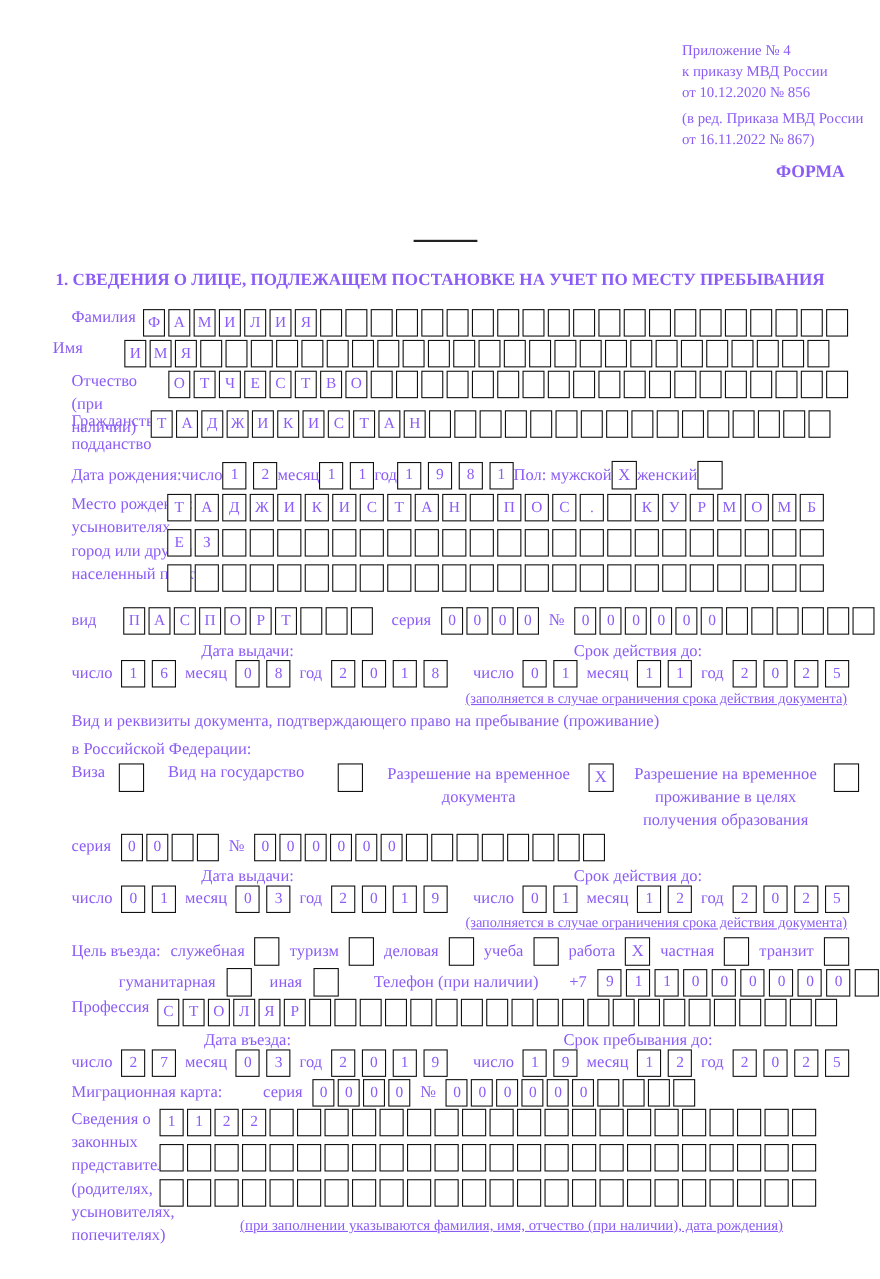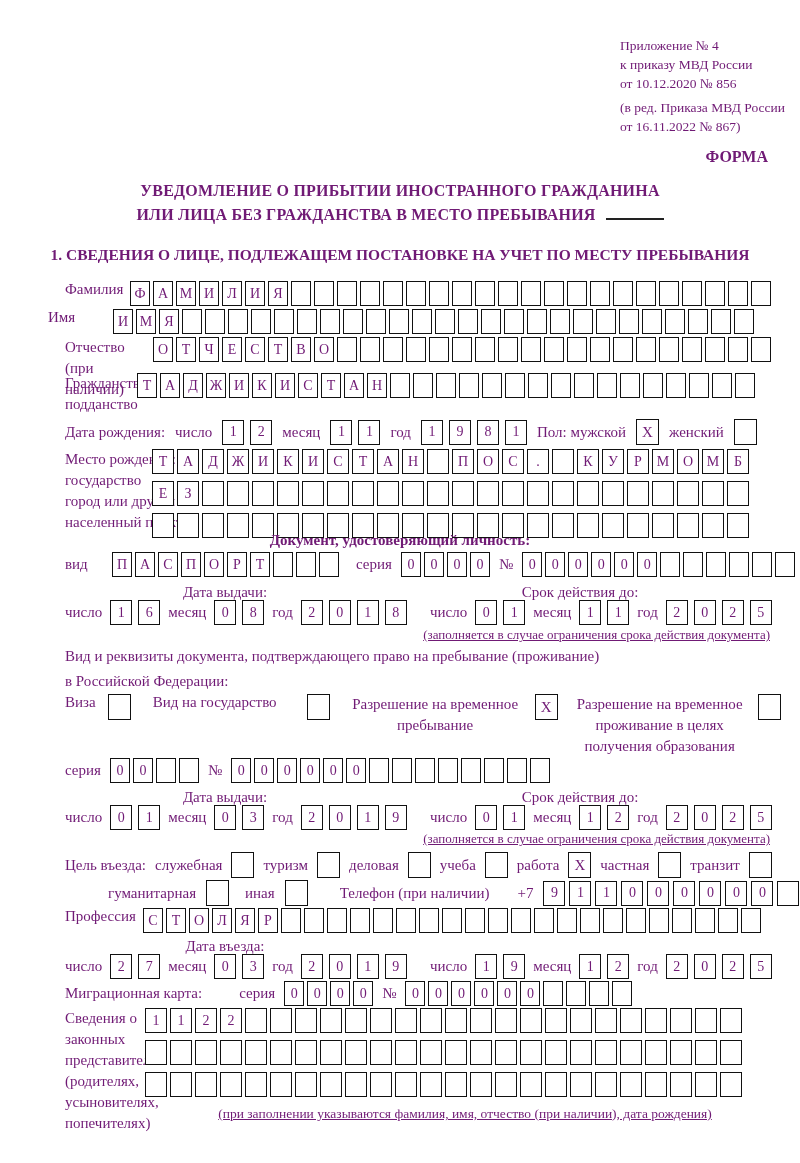--- a/index.html
+++ b/index.html
@@ -1,17 +1,17 @@
 <!DOCTYPE html>
 <html><head>
 <meta charset="utf-8">
 <style>
   html,body{margin:0;padding:0;background:#888;}
   .page{
-    position:relative;width:800px;height:1163px;background:#fff;color:#701a75;
+    position:relative;width:800px;height:1163px;background:#fff;color:#8b5cf6;
     font-family:"Liberation Serif","DejaVu Serif",serif;font-size:15px;
     margin:0 auto;overflow:hidden;
   }
   .abs{position:absolute;}
   .b{font-weight:bold;}
   .center{text-align:center;}
   .right{text-align:right;text-decoration:underline;}
   .row{position:absolute;display:flex;align-items:flex-start;}
   .vcenter{align-items:center;}
   .lbl{font-size:15px;white-space:nowrap;}
@@ -45,23 +45,22 @@
   <div class="abs reflines" style="top:36px;left:620px;">
     <div>Приложение № 4</div>
     <div>к приказу МВД России</div>
     <div>от 10.12.2020 № 856</div>
     <div style="margin-top:5px;">(в ред. Приказа МВД России</div>
     <div>от 16.11.2022 № 867)</div>
   </div>
 
   <div class="abs b" style="top:148px;right:32px;font-size:16px;">ФОРМА</div>
 
-  <div class="abs title center" style="top:182px;left:0;">УВЕДОМЛЕНИЕ О ПРИБЫТИИ ИНОСТРАННОГО ГРАЖДАНИНА</div>
   <div class="abs title center" style="top:204px;left:0;">
-    <span>ИЛИ ЛИЦА БЕЗ ГРАЖДАНСТВА В МЕСТО ПРЕБЫВАНИЯ</span><span class="blank-line"></span>
+    <span class="blank-line"></span>
   </div>
 
   <div class="abs b center" style="top:246px;left:0;width:100%;font-size:15.5px;">1. СВЕДЕНИЯ О ЛИЦЕ, ПОДЛЕЖАЩЕМ ПОСТАНОВКЕ НА УЧЕТ ПО МЕСТУ ПРЕБЫВАНИЯ</div>
 
   <div class="row" style="top:281px;left:65px;">
     <div class="lbl" style="width:65px;">Фамилия</div>
     <div class="cells">
         <div class="cell">Ф</div>
         <div class="cell">А</div>
         <div class="cell">М</div>
@@ -192,21 +191,21 @@
         <div class="cell"></div>
         <div class="cell"></div>
         <div class="cell"></div>
         <div class="cell"></div>
         <div class="cell"></div>
         <div class="cell"></div>
         <div class="cell"></div>
       </div>
   </div>
 
-  <div class="row vcenter" style="top:419px;left:65px;gap:10px;">
+  <div class="row vcenter" style="top:419px;left:65px;">
     <span class="lbl">Дата рождения:</span>
     <span class="lbl">число</span>
     <div class="cells date">
         <div class="cell">1</div>
         <div class="cell">2</div>
       </div>
     <span class="lbl">месяц</span>
     <div class="cells date">
         <div class="cell">1</div>
         <div class="cell">1</div>
@@ -220,21 +219,21 @@
       </div>
     <span class="lbl">Пол: мужской</span>
     <div class="checkbox">X</div>
     <span class="lbl">женский</span>
     <div class="checkbox"></div>
   </div>
 
   <div class="row" style="top:449px;left:65px;">
     <div class="lblcol" style="width:87px;">
       <div style="white-space:nowrap;">Место рождения:</div>
-      <div>государство</div>
+      <div>усыновителях</div>
       <div style="white-space:nowrap;">город или другой</div>
       <div style="white-space:nowrap;">населенный пункт</div>
     </div>
     <div class="stack" style="gap:7px;">
       <div class="cells wide">
           <div class="cell">Т</div>
           <div class="cell">А</div>
           <div class="cell">Д</div>
           <div class="cell">Ж</div>
           <div class="cell">И</div>
@@ -306,21 +305,20 @@
           <div class="cell"></div>
           <div class="cell"></div>
           <div class="cell"></div>
           <div class="cell"></div>
           <div class="cell"></div>
           <div class="cell"></div>
         </div>
     </div>
   </div>
 
-  <div class="abs b center" style="top:532px;left:0;width:100%;font-size:15px;">Документ, удостоверяющий личность:</div>
 
   <div class="row vcenter" style="top:552px;left:65px;gap:9px;">
     <span class="lbl" style="width:38px;">вид</span>
     <div class="cells">
         <div class="cell">П</div>
         <div class="cell">А</div>
         <div class="cell">С</div>
         <div class="cell">П</div>
         <div class="cell">О</div>
         <div class="cell">Р</div>
@@ -404,21 +402,21 @@
   <div class="abs lbl" style="top:648px;left:65px;">Вид и реквизиты документа, подтверждающего право на пребывание (проживание)</div>
   <div class="abs lbl" style="top:673px;left:65px;">в Российской Федерации:</div>
 
   <div class="row" style="top:694px;left:65px;gap:12px;">
     <span class="lbl">Виза</span>
     <div class="checkbox"></div>
     <span class="lbl" style="margin-left:10px;">Вид на государство</span>
     <div class="checkbox" style="margin-left:18px;"></div>
     <div class="center" style="width:175px;line-height:21px;margin-left:6px;">
       <div>Разрешение на временное</div>
-      <div>пребывание</div>
+      <div>документа</div>
     </div>
     <div class="checkbox">X</div>
     <div class="center" style="width:172px;line-height:21px;margin-left:4px;">
       <div>Разрешение на временное</div>
       <div>проживание в целях</div>
       <div>получения образования</div>
     </div>
     <div class="checkbox"></div>
   </div>
 
@@ -563,20 +561,21 @@
         <div class="cell"></div>
         <div class="cell"></div>
         <div class="cell"></div>
         <div class="cell"></div>
         <div class="cell"></div>
         <div class="cell"></div>
       </div>
   </div>
 
   <div class="abs center lbl" style="top:938px;left:65px;width:320px;">Дата въезда:</div>
+  <div class="abs center lbl" style="top:938px;left:420px;width:320px;">Срок пребывания до:</div>
 
   <div class="row vcenter" style="top:954px;left:65px;">
     <div class="dgroup">
       <span class="lbl">число</span>
       <div class="cells date">
           <div class="cell">2</div>
           <div class="cell">7</div>
         </div>
       <span class="lbl">месяц</span>
       <div class="cells date">

